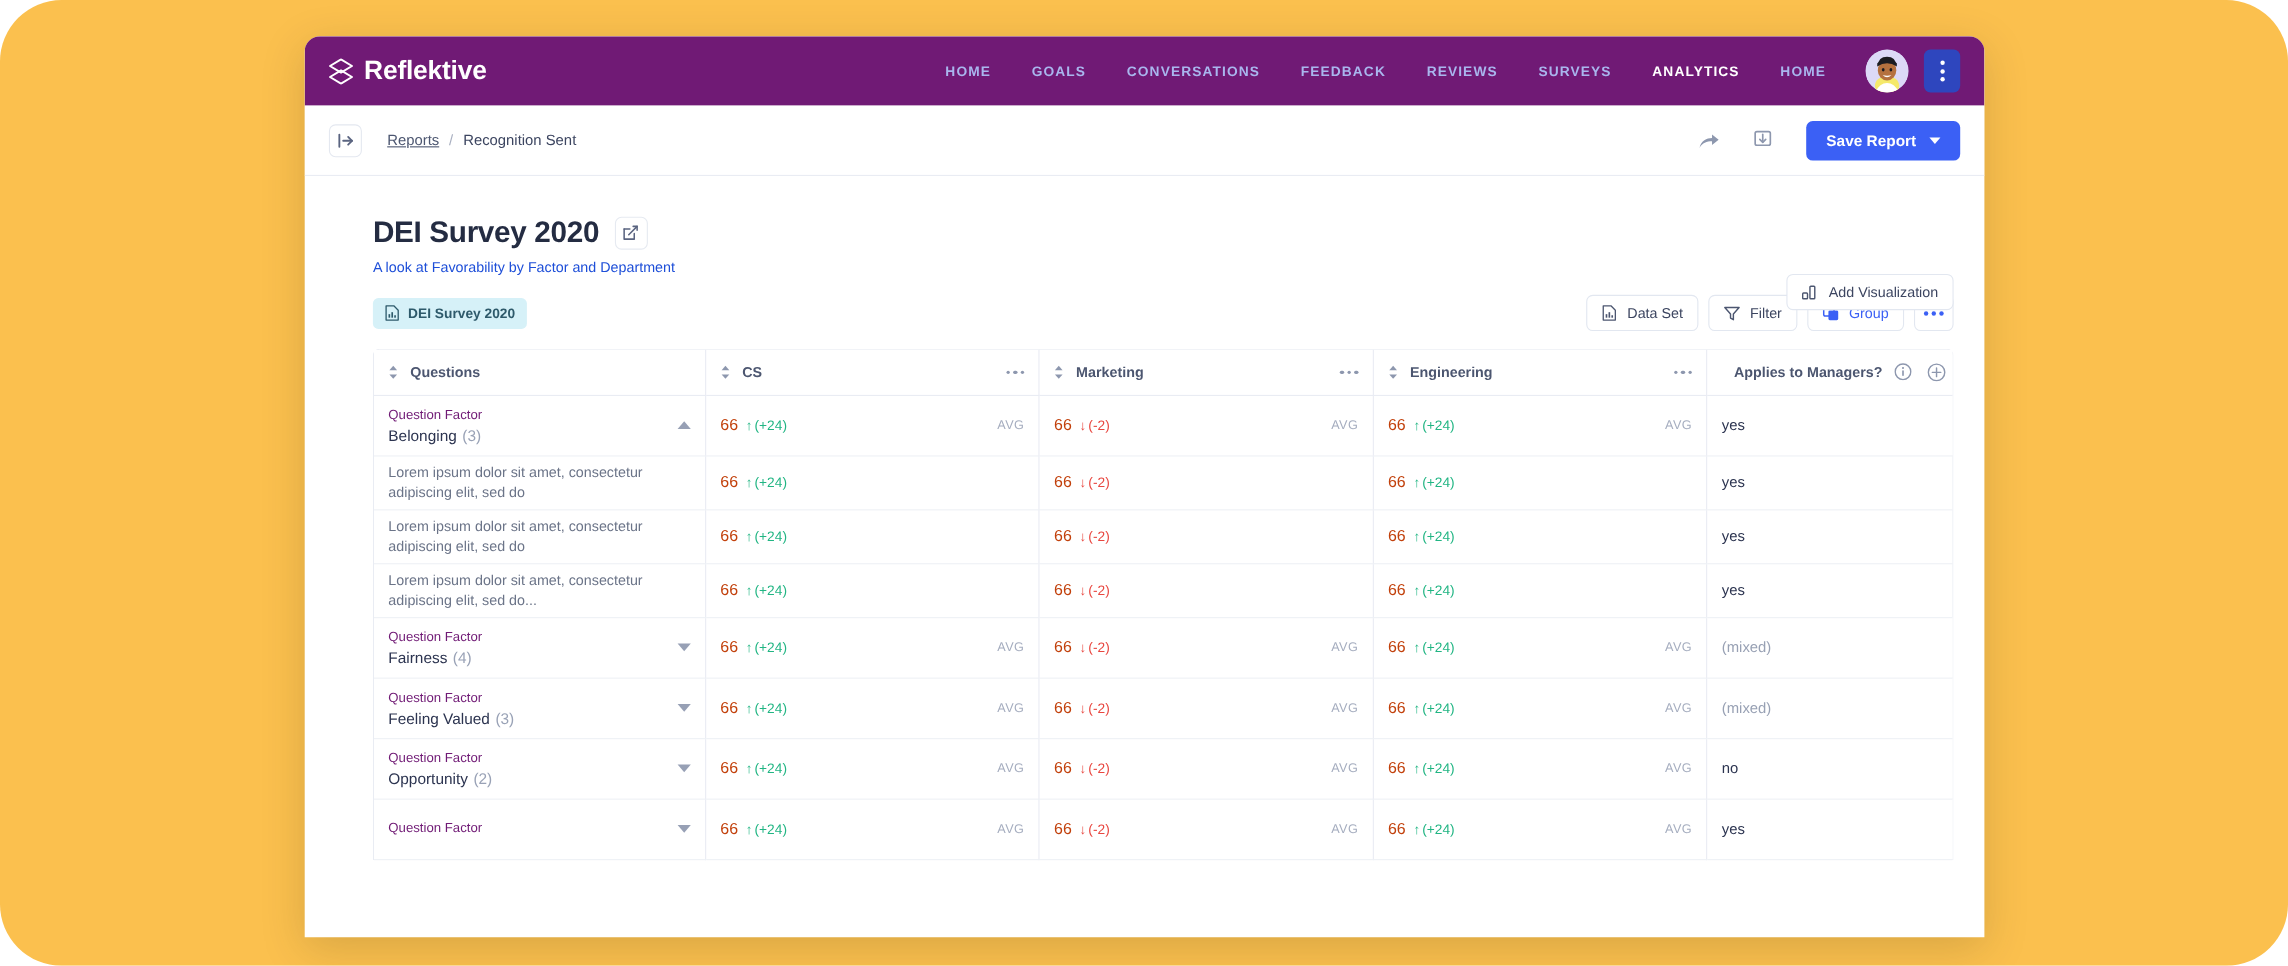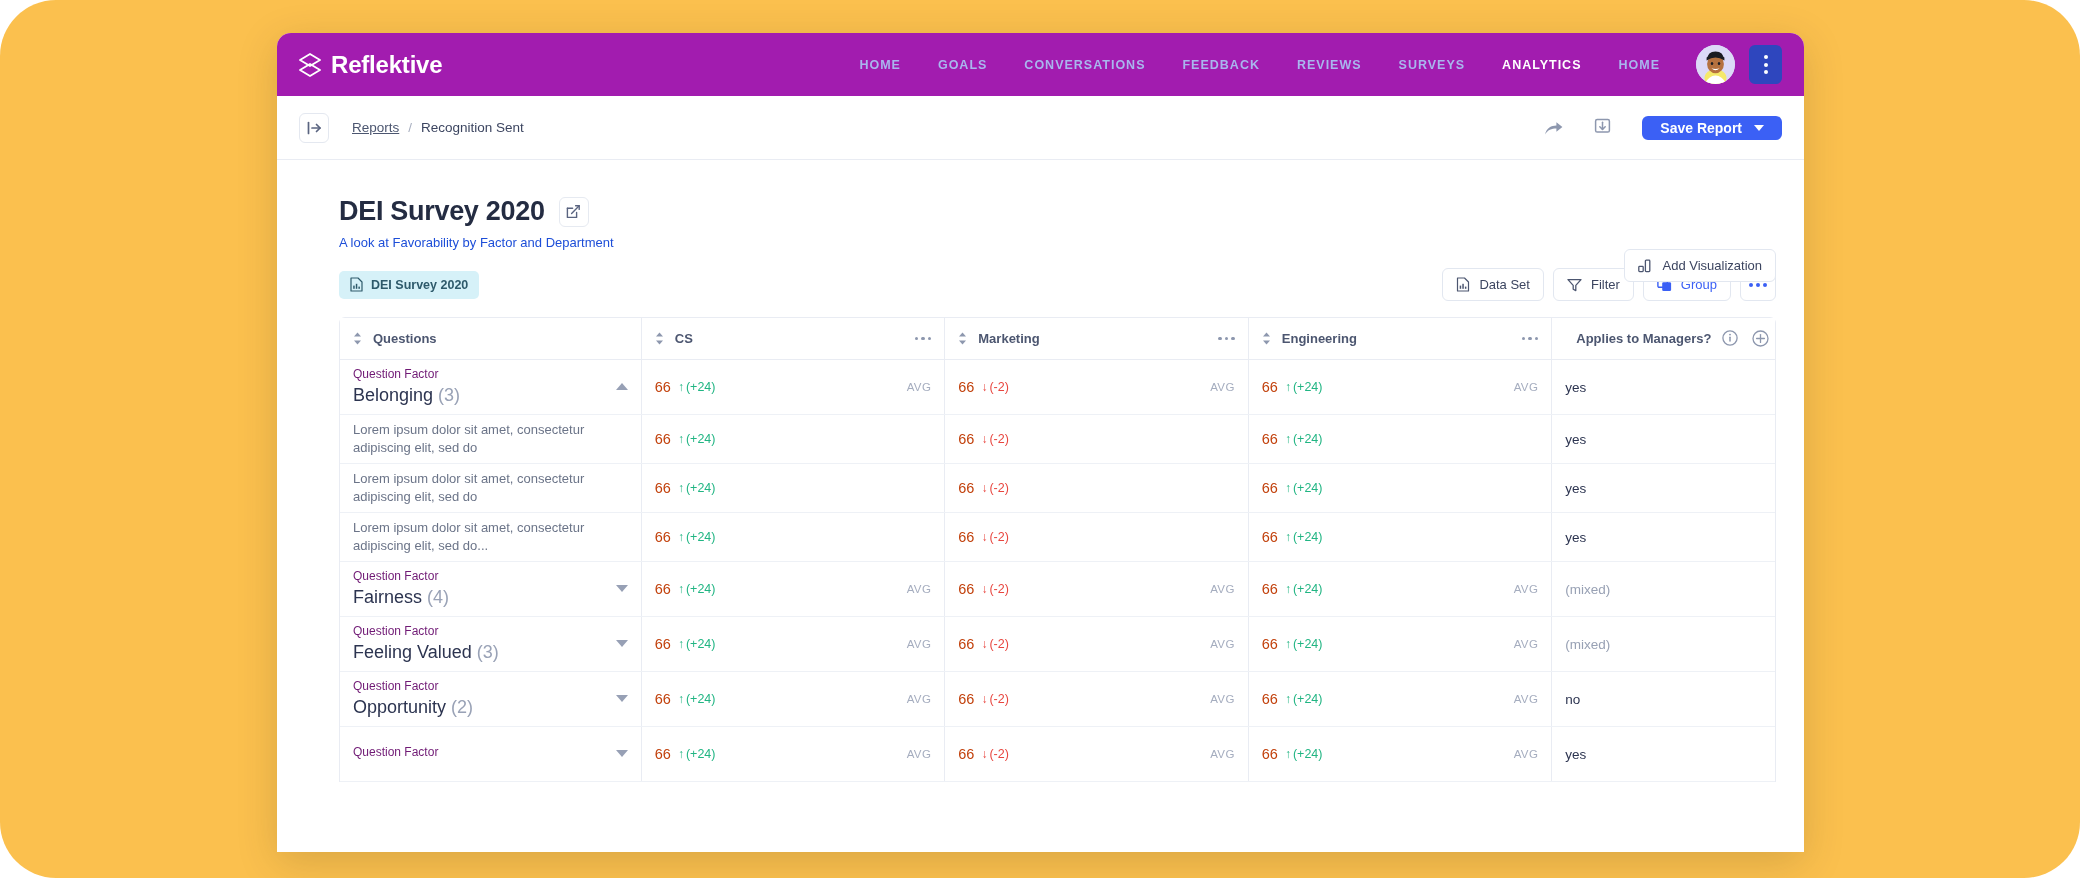--- a/index.html
+++ b/index.html
@@ -22,21 +22,21 @@
     left: 277px; top: 33px;
     width: 1527px; height: 819px;
     background: #ffffff;
     border-radius: 14px 14px 0 0;
     overflow: hidden;
     box-shadow: 0 10px 40px rgba(60,50,20,0.18);
   }
   
   .topnav {
     height: 63px;
-    background: #a21caf;
+    background: #701a75;
     display: flex;
     align-items: center;
     padding: 0 22px 0 22px;
   }
   .brand { display: flex; align-items: center; gap: 10px; }
   .brand-mark { width: 22px; height: 24px; display:block; }
   .brand-text {
     color: #ffffff; font-size: 24px; font-weight: bold;
     letter-spacing: -0.2px;
   }
@@ -76,21 +76,21 @@
     cursor: pointer; background: #fff;
   }
   .crumbs { display: flex; align-items: flex-end; gap: 9px; margin-left: 23px; font-size: 13.5px; }
   .crumb-link { color: #4C5670; text-decoration: underline; cursor: pointer; }
   .crumb-sep { color: #A8AFC0; }
   .crumb-cur { color: #3C4560; }
   .crumbbar-right { margin-left: auto; display: flex; align-items: center; gap: 23px; }
   .icon-btn { width: 26px; height: 26px; display:flex; align-items:center; justify-content:center; cursor: pointer; }
   .save-btn {
     background: #3B60F5; color: #fff; border: none; border-radius: 6px;
-    height: 24px; padding: 0 18px; font-size: 14px; font-weight: bold;
+    height: 36px; padding: 0 18px; font-size: 14px; font-weight: bold;
     display: flex; align-items: center; gap: 12px; cursor: pointer;
     font-family: "Liberation Sans", sans-serif; margin-left: 4px;
   }
   .caret-down {
     width: 0; height: 0; border-left: 5px solid transparent;
     border-right: 5px solid transparent; border-top: 6px solid #fff;
   }
 
   
   .content { padding: 36px 28px 0 62px; }
@@ -141,21 +141,21 @@
   .th-dots i { width: 3.5px; height: 3.5px; border-radius: 50%; background: #8D97AE; display:block; }
   .th-tools { margin-left: auto; display: flex; align-items: center; gap: 14px; }
 
   tbody td {
     border-bottom: 1px solid #EEF1F6; border-right: 1px solid #E9ECF3;
     padding: 0 13px; height: 49px;
   }
   tbody td:last-child { border-right: none; }
   tbody tr.group td { height: 55px; background: #fff; }
   .factor-label { font-size: 12px; color: #701a75; }
-  .factor-name { font-size: 18px; color: #2C3450; margin-top: 4px; }
+  .factor-name { font-size: 14px; color: #2C3450; margin-top: 4px; }
   .factor-name .cnt { color: #99A2B6; margin-left: 5px; }
   .qcell { display: flex; align-items: center; }
   .qtext { font-size: 13px; color: #6B7488; line-height: 1.33; }
   .tri { margin-left: auto; width: 0; height: 0; border-left: 6px solid transparent; border-right: 6px solid transparent; cursor: pointer; }
   .tri.up { border-bottom: 7px solid #97A0B5; }
   .tri.down { border-top: 7px solid #97A0B5; }
   .scorecell { display: flex; align-items: center; }
   .score { font-size: 14.5px; color: #c2410c; font-weight: 500; }
   .delta { font-size: 12.5px; margin-left: 7px; white-space: nowrap; }
   .delta.up { color: #21B583; }

